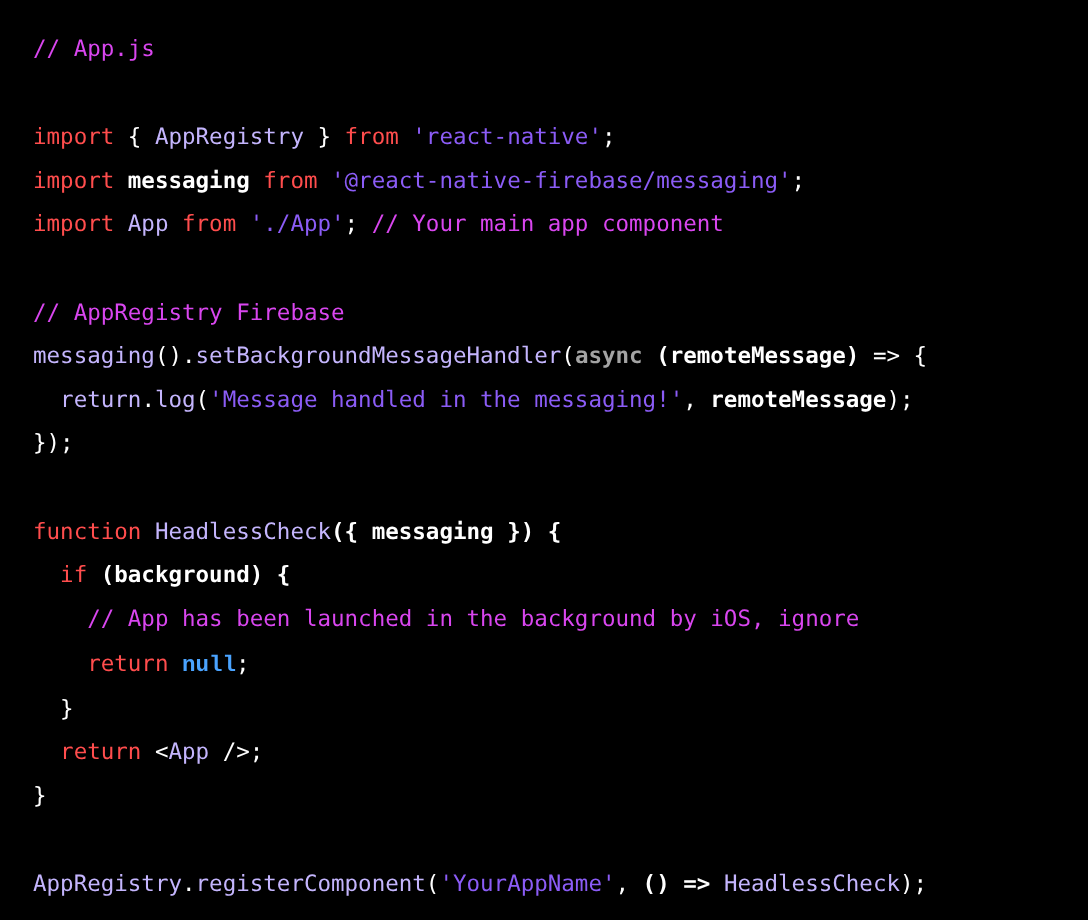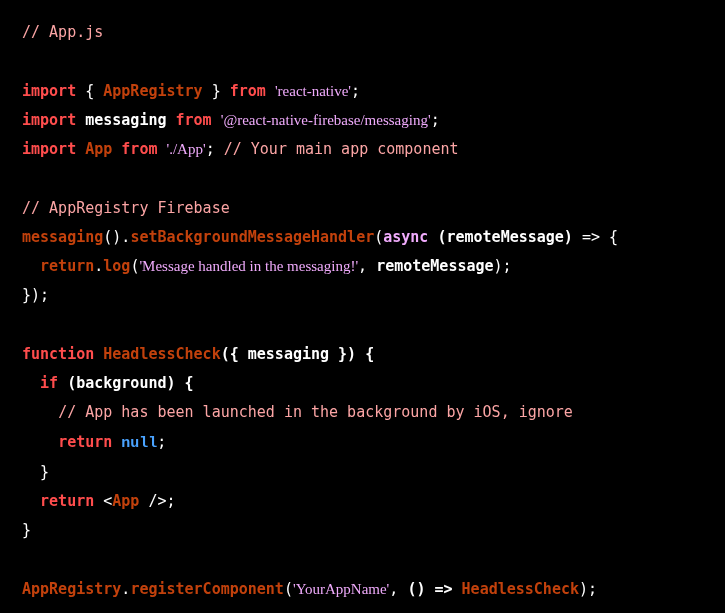--- a/index.html
+++ b/index.html
@@ -12,27 +12,27 @@
       font-family: 'Consolas', 'Monaco', 'Courier New', monospace;
       font-size: 15px;
       line-height: 1.95;
       padding: 18px 22px;
       color: #d4d4d4;
       width: 725px;
       height: 613px;
       overflow: hidden;
       font-weight: 500;
     }
-    .comment { color: #fca5a5; }
-    .keyword { color: #ff4d4d; font-weight: 700; }
+    .comment { color: #d946ef; }
+    .keyword { color: #ff4d4d; font-weight: 400; }
     .ident { color: #ffffff; font-weight: 600; }
-    .string { color: #f0abfc; font-family: Liberation Serif, serif; }
+    .string { color: #8b5cf6; }
     .punct { color: #ffffff; }
-    .async { color: #f0abfc; font-weight: 600; }
-    .funcname { color: #c2410c; font-weight: 700; }
+    .async { color: #a3a3a3; font-weight: 600; }
+    .funcname { color: #c4b5fd; font-weight: 400; }
     .null { color: #4aa3ff; font-weight: 600; font-family: Liberation Mono, monospace; }
     pre { white-space: pre; }
   </style>
 </head>
 <body>
 
 <pre><span class="comment">// App.js</span>
 
 <span class="keyword">import</span> <span class="punct">{ </span><span class="funcname">AppRegistry</span><span class="punct"> }</span> <span class="keyword">from</span> <span class="string">'react-native'</span><span class="punct">;</span>
 <span class="keyword">import</span> <span class="ident">messaging</span> <span class="keyword">from</span> <span class="string">'@react-native-firebase/messaging'</span><span class="punct">;</span>

